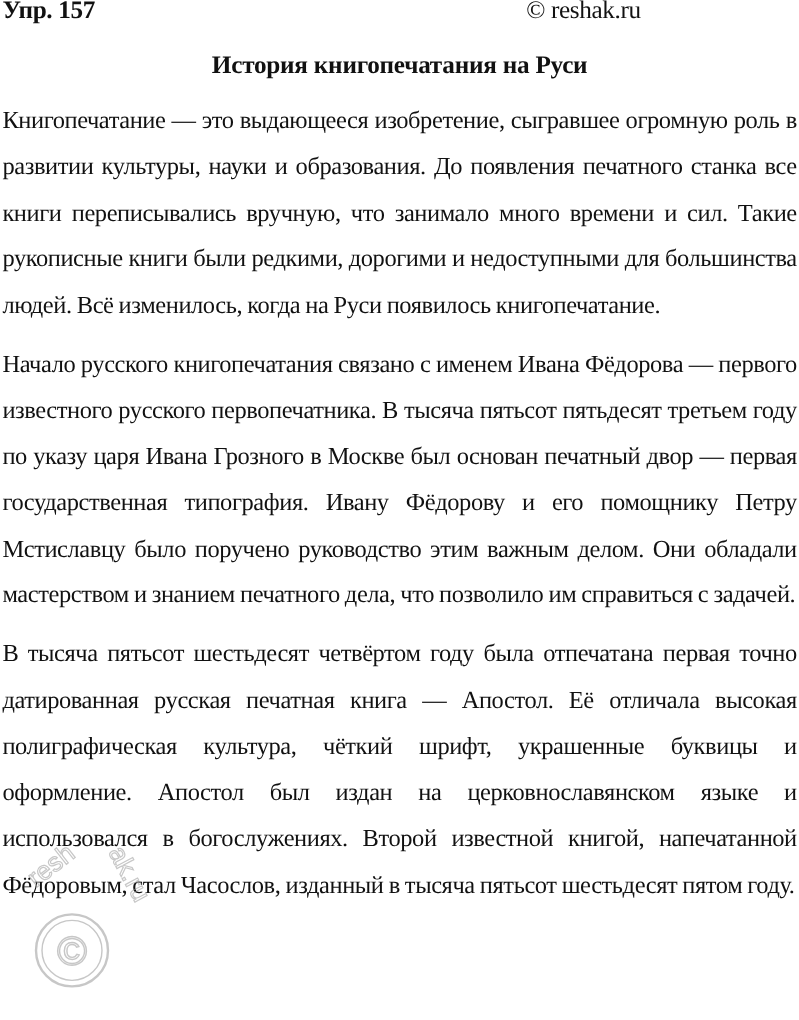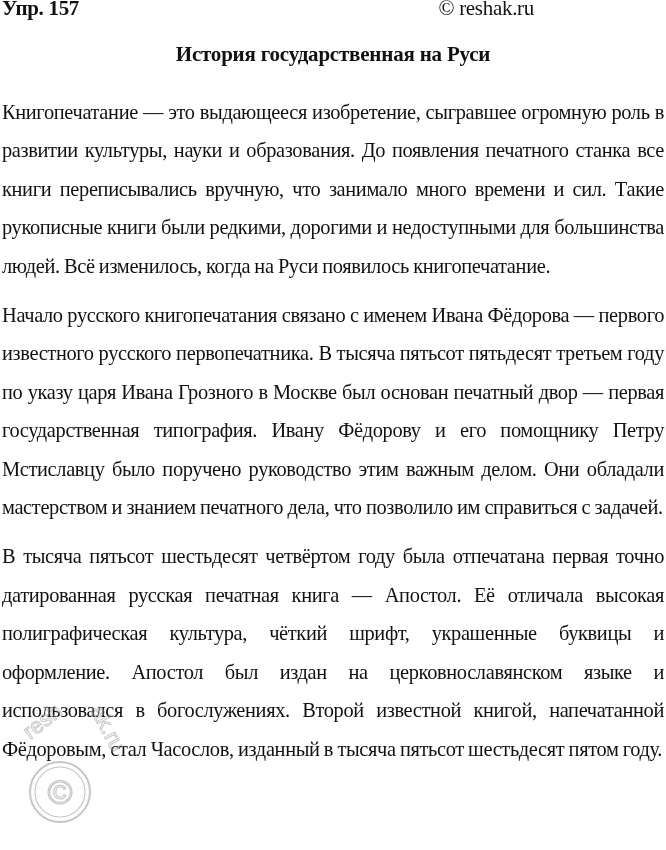--- a/index.html
+++ b/index.html
@@ -47,21 +47,21 @@
       font-weight: bold;
       letter-spacing: -0.2px;
     }
     .content {
       position: absolute;
       top: 82px;
       left: 2px;
       width: 662px;
     }
     .para {
-      margin: 11px 0 11px 0;
+      margin: 0 0 11px 0;
       font-size: 20.4px;
       line-height: 38.4px;
       text-align: justify;
       text-align-last: left;
       letter-spacing: -0.35px;
       word-spacing: -0.5px;
     }
     .watermark {
       position: absolute;
       left: 22px;
@@ -73,21 +73,21 @@
     }
   </style>
 </head>
 <body>
 
 <div class="header">
   <span class="ex-number">Упр. 157</span>
   <span class="copyright">© reshak.ru</span>
 </div>
 
-<div class="title">История государственная на Руси</div>
+<div class="title">История книгопечатания на Руси</div>
 
 <div class="content">
   <p class="para">Книгопечатание — это выдающееся изобретение, сыгравшее огромную роль в развитии культуры, науки и образования. До появления печатного станка все книги переписывались вручную, что занимало много времени и сил. Такие рукописные книги были редкими, дорогими и недоступными для большинства людей. Всё изменилось, когда на Руси появилось книгопечатание.</p>
   <p class="para">Начало русского книгопечатания связано с именем Ивана Фёдорова — первого известного русского первопечатника. В тысяча пятьсот пятьдесят третьем году по указу царя Ивана Грозного в Москве был основан печатный двор — первая государственная типография. Ивану Фёдорову и его помощнику Петру Мстиславцу было поручено руководство этим важным делом. Они обладали мастерством и знанием печатного дела, что позволило им справиться с задачей.</p>
   <p class="para">В тысяча пятьсот шестьдесят четвёртом году была отпечатана первая точно датированная русская печатная книга — Апостол. Её отличала высокая полиграфическая культура, чёткий шрифт, украшенные буквицы и оформление. Апостол был издан на церковнославянском языке и использовался в богослужениях. Второй известной книгой, напечатанной Фёдоровым, стал Часослов, изданный в тысяча пятьсот шестьдесят пятом году.</p>
 </div>
 
 <div class="watermark">
   <svg width="120" height="150" viewBox="0 0 120 150">
     <circle cx="38" cy="92" r="30" fill="none" stroke="#9a9a9a" stroke-width="2"></circle>

